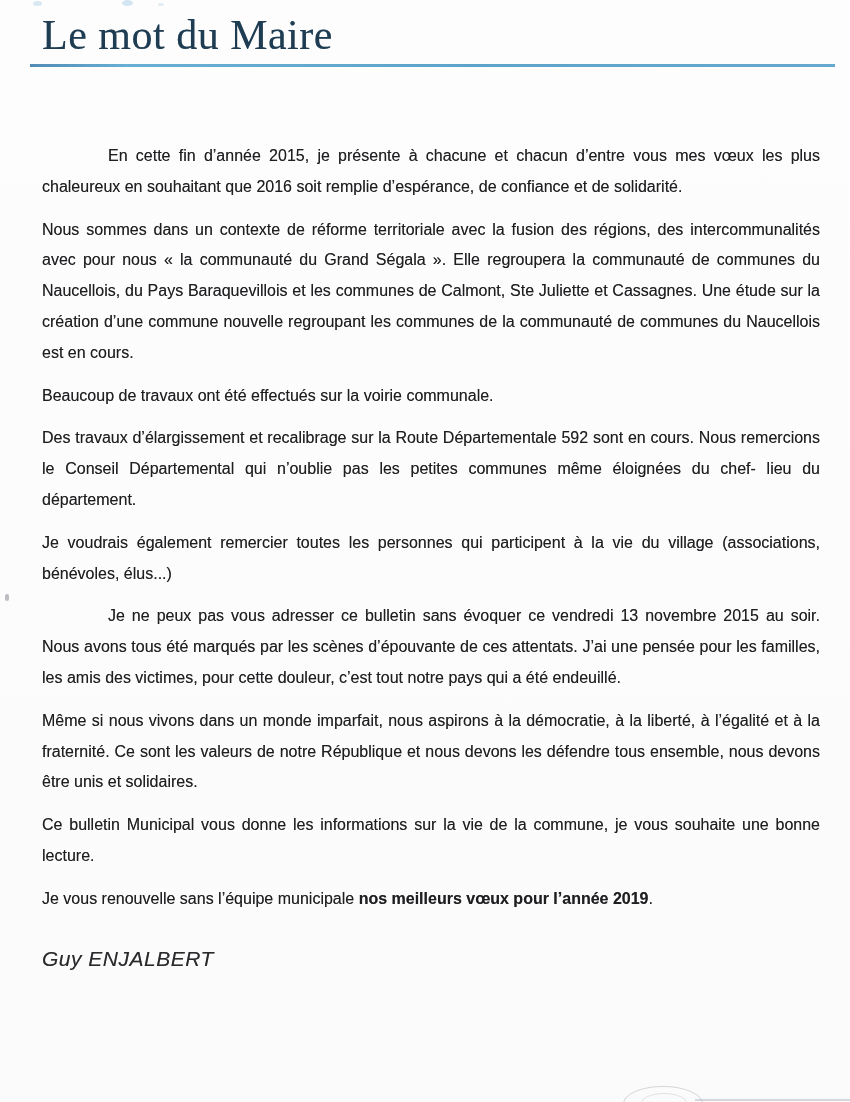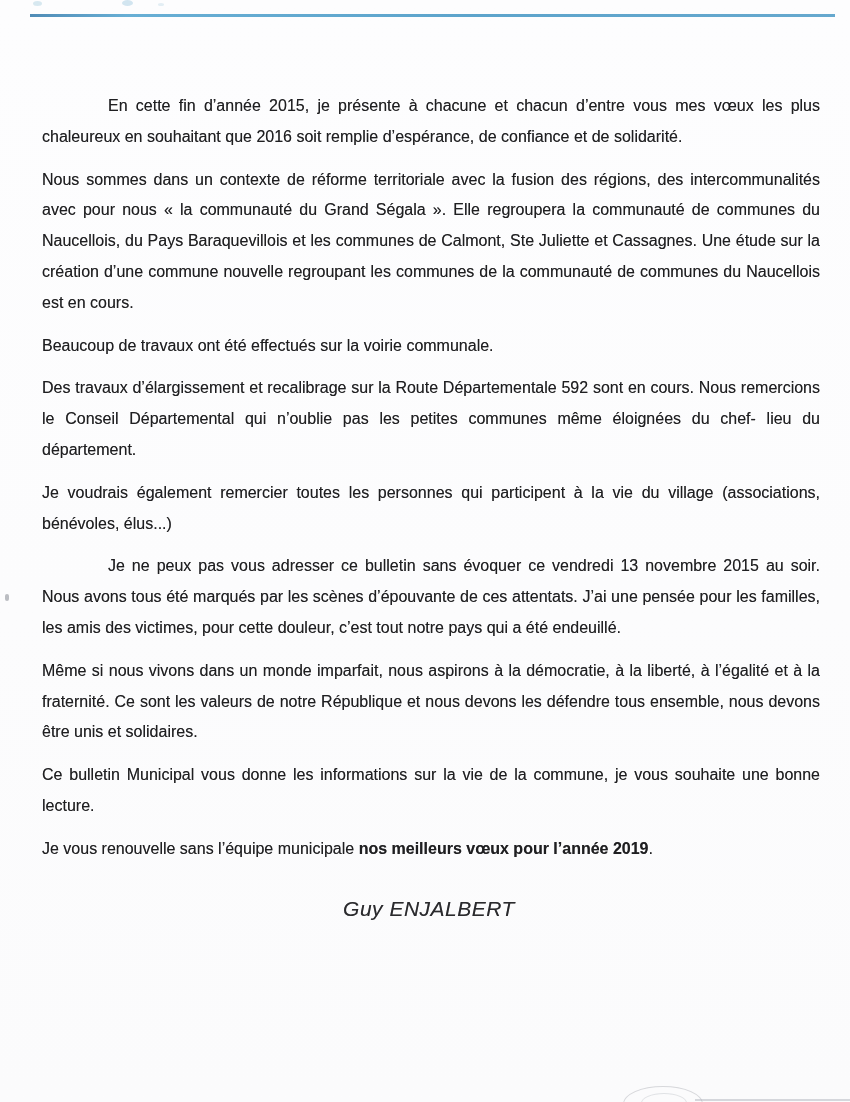--- a/index.html
+++ b/index.html
@@ -57,21 +57,21 @@
   }
   .letter-body p.indent {
     text-indent: 66px;
   }
   .letter-body b {
     font-weight: bold;
   }
   
   .signature-row {
     margin-top: 32px;
-    text-align: center;
+    text-align: left;
     padding-right: 4px;
   }
   .signature {
     font-style: italic;
     font-size: 21px;
     color: #2a2a2d;
     letter-spacing: 0.5px;
     text-shadow: 0 0 0.5px rgba(40,40,45,0.45);
   }
   
@@ -100,20 +100,21 @@
     background: rgba(175,180,188,0.5);
     pointer-events: none;
   }
 </style>
 </head>
 <body>
 
 <div class="page">
 
   <header>
+    <h1 class="doc-title">Le mot du Maire</h1>
     <hr class="title-rule">
   </header>
 
   <main class="letter-body">
 
   <p class="indent"><span>En cette fin d’année 2015, je présente à chacune et chacun d’entre vous mes vœux les plus chaleureux en souhaitant que 2016 soit remplie d’espérance, de confiance et de solidarité.</span></p>
       <p class=""><span>Nous sommes dans un contexte de réforme territoriale avec la fusion des régions, des intercommunalités avec pour nous «  la communauté du Grand Ségala ». Elle regroupera la communauté de communes du Naucellois, du Pays Baraquevillois et les communes de Calmont, Ste Juliette et Cassagnes. Une étude sur la création  d’une commune nouvelle regroupant les communes de la communauté de communes du Naucellois est en cours.</span></p>
       <p class=""><span>Beaucoup de travaux ont été effectués sur la voirie communale.</span></p>
       <p class=""><span>Des travaux d’élargissement et recalibrage sur la Route Départementale 592 sont en cours. Nous remercions le Conseil Départemental qui n’oublie pas les petites communes même éloignées du chef- lieu du département.</span></p>
       <p class=""><span>Je voudrais également remercier toutes les personnes qui participent à la vie du village (associations, bénévoles, élus...)</span></p>

